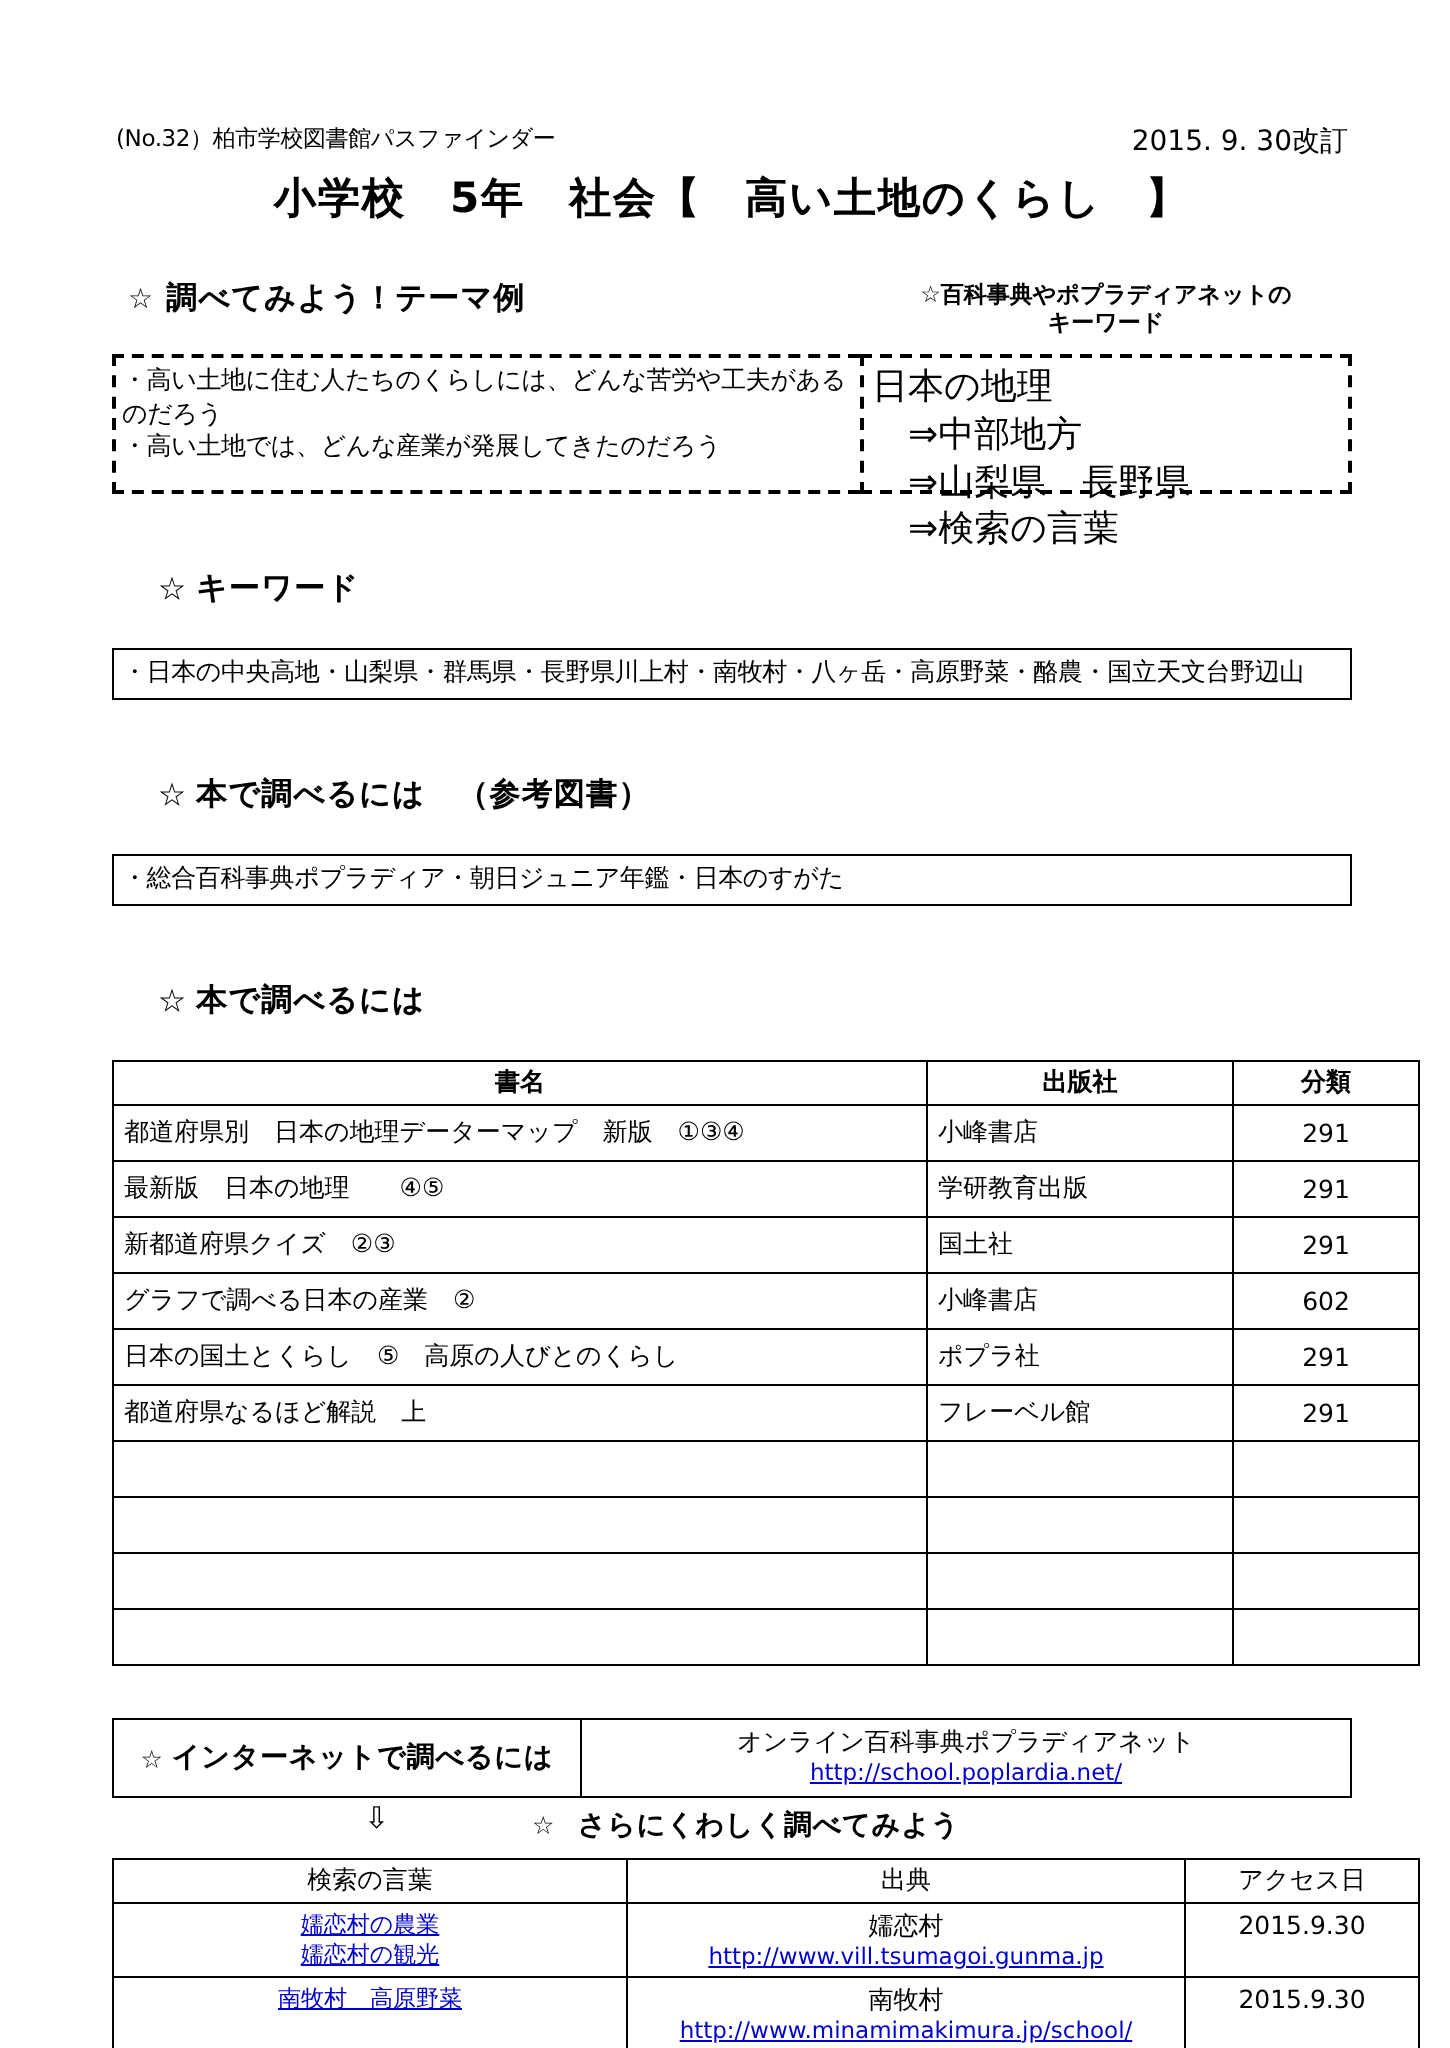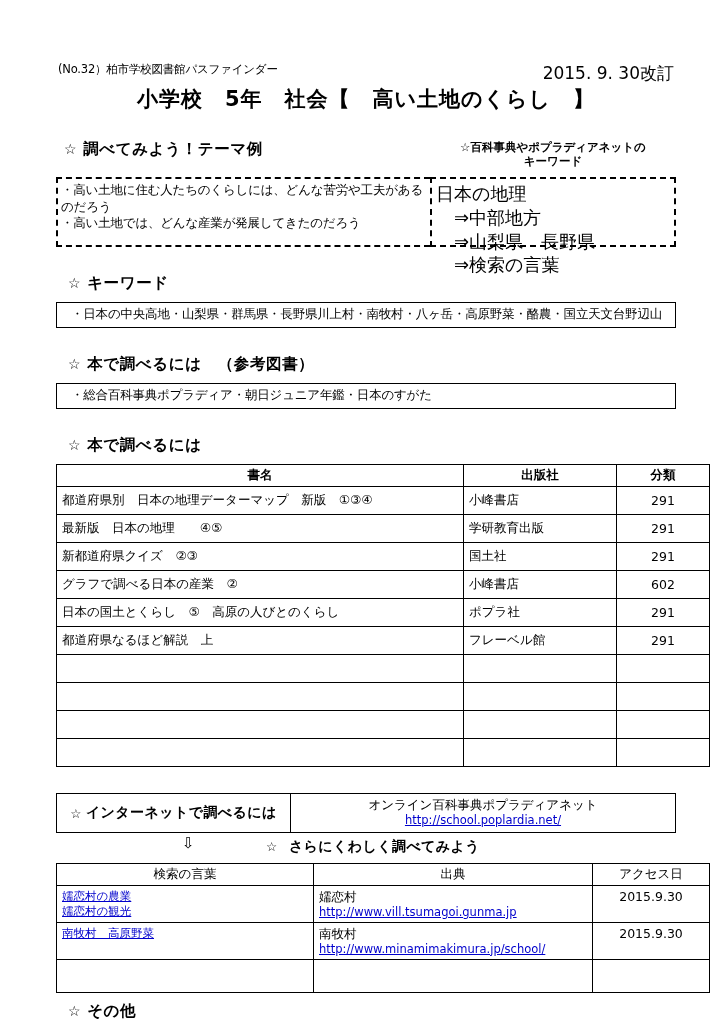--- a/index.html
+++ b/index.html
@@ -38,41 +38,42 @@
   .doc-no {
     position: absolute;
     left: 2px; top: 0;
     font-size: 11.5px;
     letter-spacing: -0.2px;
     white-space: nowrap;
   }
   .doc-rev {
     position: absolute;
     right: 2px; top: 0;
-    font-size: 17px;
+    font-size: 14px;
     white-space: nowrap;
   }
   .doc-title {
     text-align: center;
     font-size: 21px;
     font-weight: bold;
     letter-spacing: 1px;
     margin-top: 1px;
     margin-bottom: 0;
     white-space: nowrap;
   }
 
   
   .sec-head {
     font-size: 15.5px;
     font-weight: bold;
     letter-spacing: 0.6px;
-    margin: 4px;
+    margin: 15px;
     padding-left: 8px;
     white-space: nowrap;
+    font-family: Liberation Serif, serif;
   }
   .sec-head .star { font-weight: normal; font-size: 14px; }
 
   
   .theme-heads {
     position: relative;
     height: 38px;
     margin-top: 26px;
   }
   .theme-head-left {
@@ -118,21 +119,21 @@
     line-height: 1.32;
   }
   .kw-sub { padding-left: 18px; }
 
   
   .line-box {
     width: 620px;
     box-sizing: border-box;
     border: 1.5px solid #000;
     font-size: 12.5px;
-    padding: 3px 4px 4px 14px;
+    padding: 3px 4px 4px 4px;
     letter-spacing: -0.2px;
     white-space: nowrap;
   }
   .gap-sm { height: 4px; }
   .gap-md { height: 22px; }
   .gap-lg { height: 26px; }
 
   
   table.grid {
     width: 620px;
@@ -223,20 +224,21 @@
     border-collapse: collapse;
     table-layout: fixed;
     border-radius: 23px;
   }
   table.search th, table.search td {
     border: 1.4px solid #000;
     font-size: 12.5px;
     font-weight: normal;
     padding: 3px 5px;
     vertical-align: top;
+    text-align: center;
   }
   table.search th {
     text-align: center;
     padding: 2px 5px;
     height: 15px;
   }
   .s-col-word { width: 246px; }
   .s-col-src  { width: 268px; }
   .s-col-date { width: 106px; text-align: center; vertical-align: middle; }
   td.s-date { text-align: center; vertical-align: middle; font-size: 12px; }

